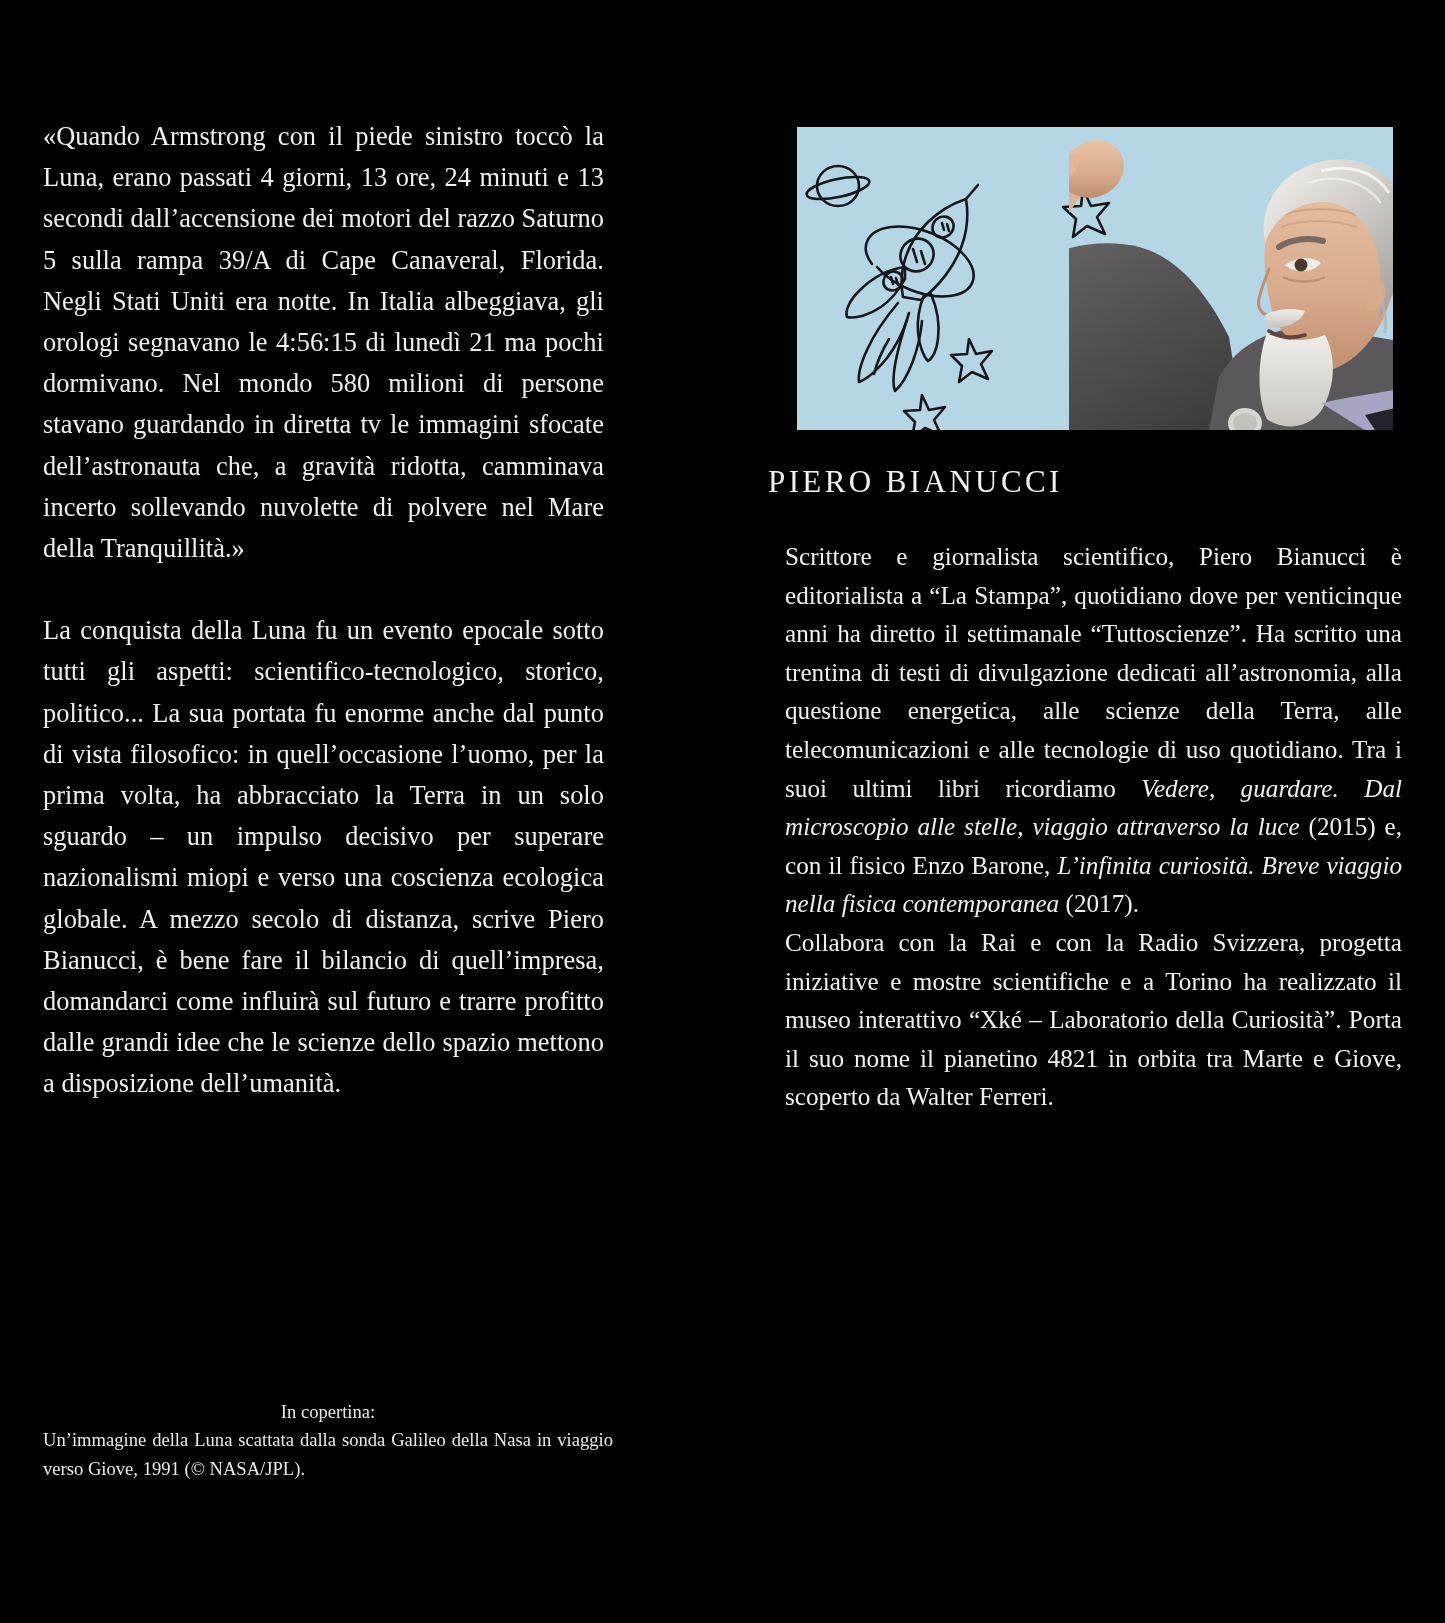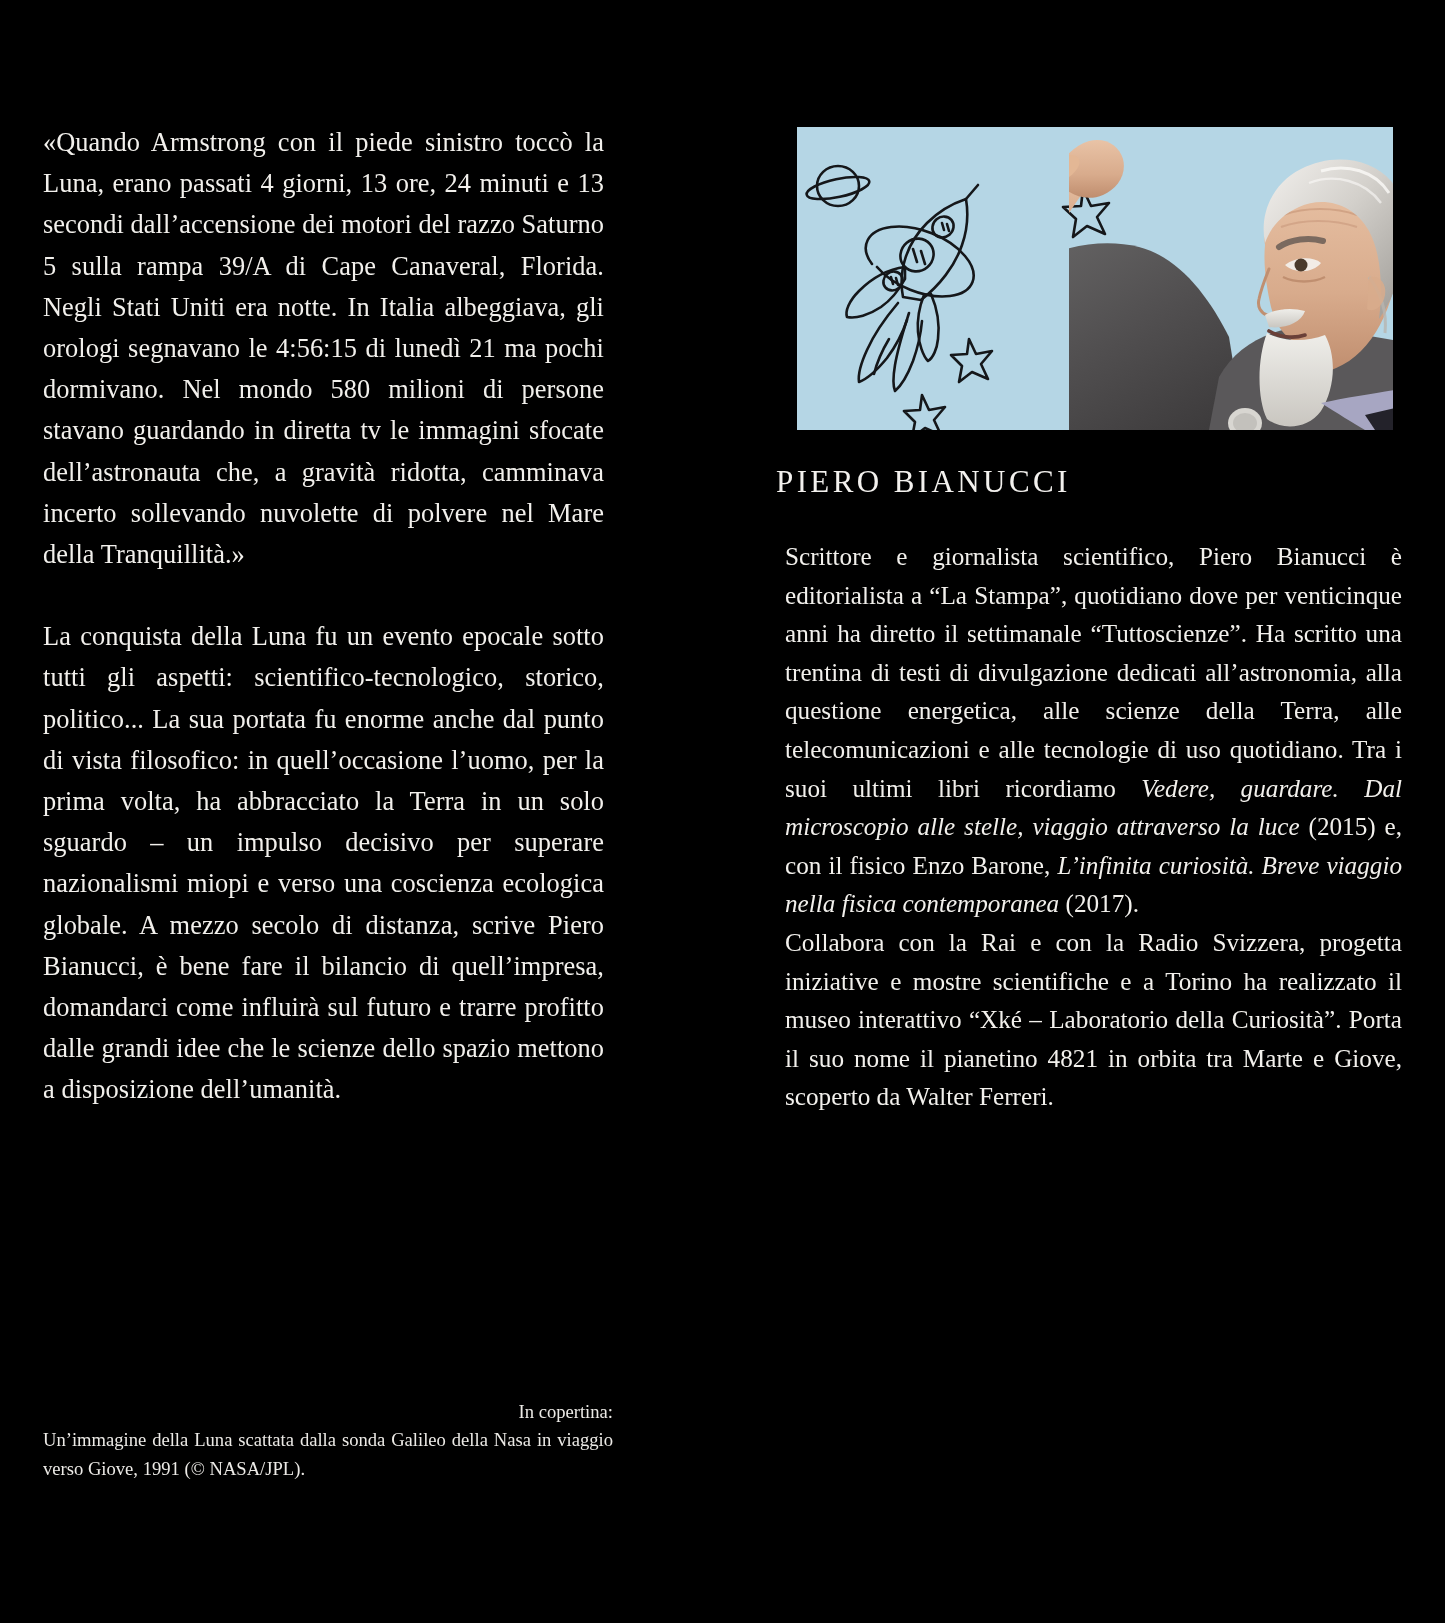--- a/index.html
+++ b/index.html
@@ -23,21 +23,20 @@
     inset: 0;
     background: #000000;
   }
 
   
   .col-left {
     position: absolute;
     left: 43px;
     top: 116px;
     width: 561px;
-    margin-top: 6px;
   }
   .blurb {
     font-size: 26.4px;
     line-height: 41.2px;
     text-align: justify;
     text-align-last: left;
     hyphens: manual;
     color: #f2f0ec;
     margin: 0;
     letter-spacing: 0.05px;
@@ -81,21 +80,21 @@
   .man {
     position: absolute;
     right: -6px;
     top: 0;
     width: 330px;
     height: 303px;
   }
 
   .author-name {
     position: absolute;
-    left: 8px;
+    left: 0;
     top: 337px;
     font-size: 31px;
     letter-spacing: 3.4px;
     color: #f3f1ee;
     white-space: nowrap;
     font-weight: 400;
   }
 
   .bio {
     position: absolute;
@@ -121,21 +120,21 @@
     position: absolute;
     left: 43px;
     top: 1398px;
     width: 570px;
     font-size: 18.6px;
     line-height: 28.4px;
     color: #eceae6;
   }
   .credit-cover .lead {
     display: block;
-    text-align: right;
+    text-align: center;
   }
   .credit-cover .body {
     display: block;
     text-align: justify;
     text-align-last: left;
   }
 
   .credit-photo {
     position: absolute;
     left: 768px;

